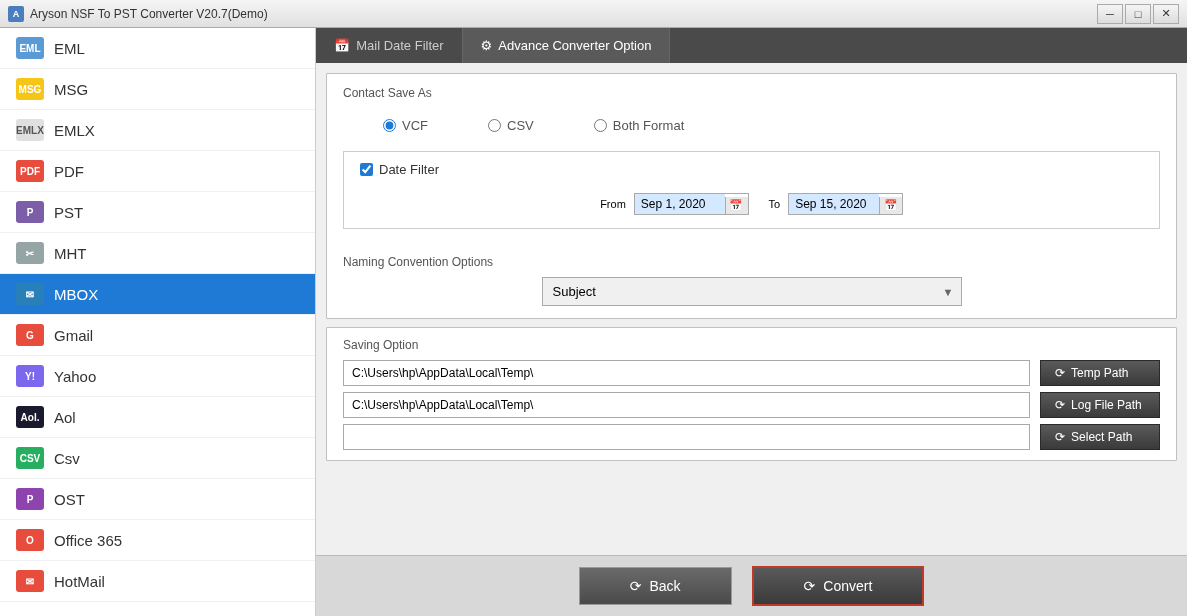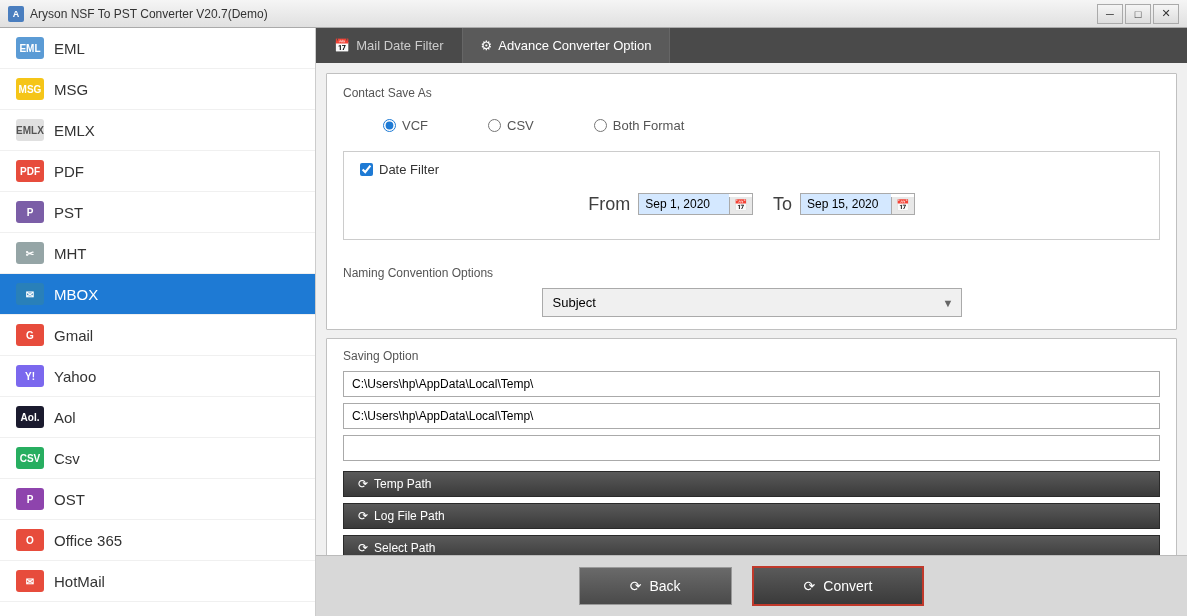--- a/index.html
+++ b/index.html
@@ -76,21 +76,21 @@
 
     
     .section-label { font-size: 12px; color: #555; margin-bottom: 10px; }
     .radio-group { display: flex; gap: 60px; padding: 8px 40px; align-items: center; }
     .radio-option { display: flex; align-items: center; gap: 6px; font-size: 13px; color: #555; }
     .radio-option input[type=radio] { accent-color: #1e7ad4; }
     .date-filter-header { display: flex; align-items: center; gap: 6px; margin-bottom: 12px; font-size: 13px; color: #333; }
     .date-filter-header input[type=checkbox] { accent-color: #1e7ad4; }
     .date-row { display: flex; align-items: center; justify-content: center; gap: 20px; padding: 4px 0 10px; }
     .date-field { display: flex; align-items: center; gap: 8px; }
-    .date-label { font-size: 18px; color: #404040; }
+    .date-label { font-size: 11px; color: #000000; }
     .date-input-wrap { display: flex; align-items: flex-end; border: 1px solid #aaa; background: #fff; }
     .date-input { border: none; outline: none; padding: 3px 6px; font-size: 12px; background: #d4e8ff; width: 90px; }
     .date-cal-btn { padding: 2px 4px; border-left: 1px solid #aaa; background: #e8e8e8; cursor: pointer; font-size: 11px; }
     .naming-label { font-size: 12px; color: #555; margin-bottom: 8px; }
     .naming-select-wrap { position: relative; max-width: 420px; margin: 0 auto; }
     .naming-select { width: 100%; padding: 6px 10px; border: 1px solid #aaa; background: #f0f0f0; font-size: 13px; appearance: none; cursor: pointer; }
     .naming-select-arrow { position: absolute; right: 8px; top: 50%; transform: translateY(-50%); pointer-events: none; color: #666; font-size: 11px; }
     .saving-label { font-size: 12px; color: #555; margin-bottom: 8px; }
     .saving-input { flex: 1; padding: 5px 8px; border: 1px solid #aaa; font-size: 12px; background: #fff; outline: none; }
     .path-btn {
@@ -258,21 +258,21 @@
               <input type="radio" name="contact_save" style="">
               <span>CSV</span>
             </label>
             <label class="radio-option">
               <input type="radio" name="contact_save" style="">
               <span>Both Format</span>
             </label>
           </div>
         </div>
 
-        <div style="margin-top: 10px; border: 1px solid #ccc; padding: 10px 16px 14px;">
+        <div style="margin-top: 10px; border: 1px solid #ccc; padding: 10px 16px 3px;">
           <div class="date-filter-header">
             <input type="checkbox" checked="" style="">
             <span>Date Filter</span>
           </div>
           <div class="date-row">
             <div class="date-field">
               <span class="date-label">From</span>
               <div class="date-input-wrap">
                 <input class="date-input" type="text" value="Sep 1, 2020" style="">
                 <span class="date-cal-btn">📅</span>
@@ -293,21 +293,21 @@
           <div class="naming-select-wrap">
             <select class="naming-select" id="naming-select"><option value="Subject">Subject</option><option value="Date">Date</option><option value="From">From</option><option value="To">To</option></select>
             <span class="naming-select-arrow">▼</span>
           </div>
         </div>
 
       </div>
 
       <div class="panel" style="padding: 10px 16px;">
         <div class="saving-label">Saving Option</div>
-        <div style="display: flex; gap: 10px; flex-direction: column;">
+        <div style="display: flex; gap: 10px;">
           <div class="saving-inputs-col">
             <input class="saving-input" type="text" value="C:\Users\hp\AppData\Local\Temp\" style="">
             <input class="saving-input" type="text" value="C:\Users\hp\AppData\Local\Temp\" style="">
             <input class="saving-input" type="text" value="" style="">
           </div>
           <div class="saving-btns-col">
             <button class="path-btn">
               <span>⟳</span>
               <span>Temp Path</span>
             </button>

